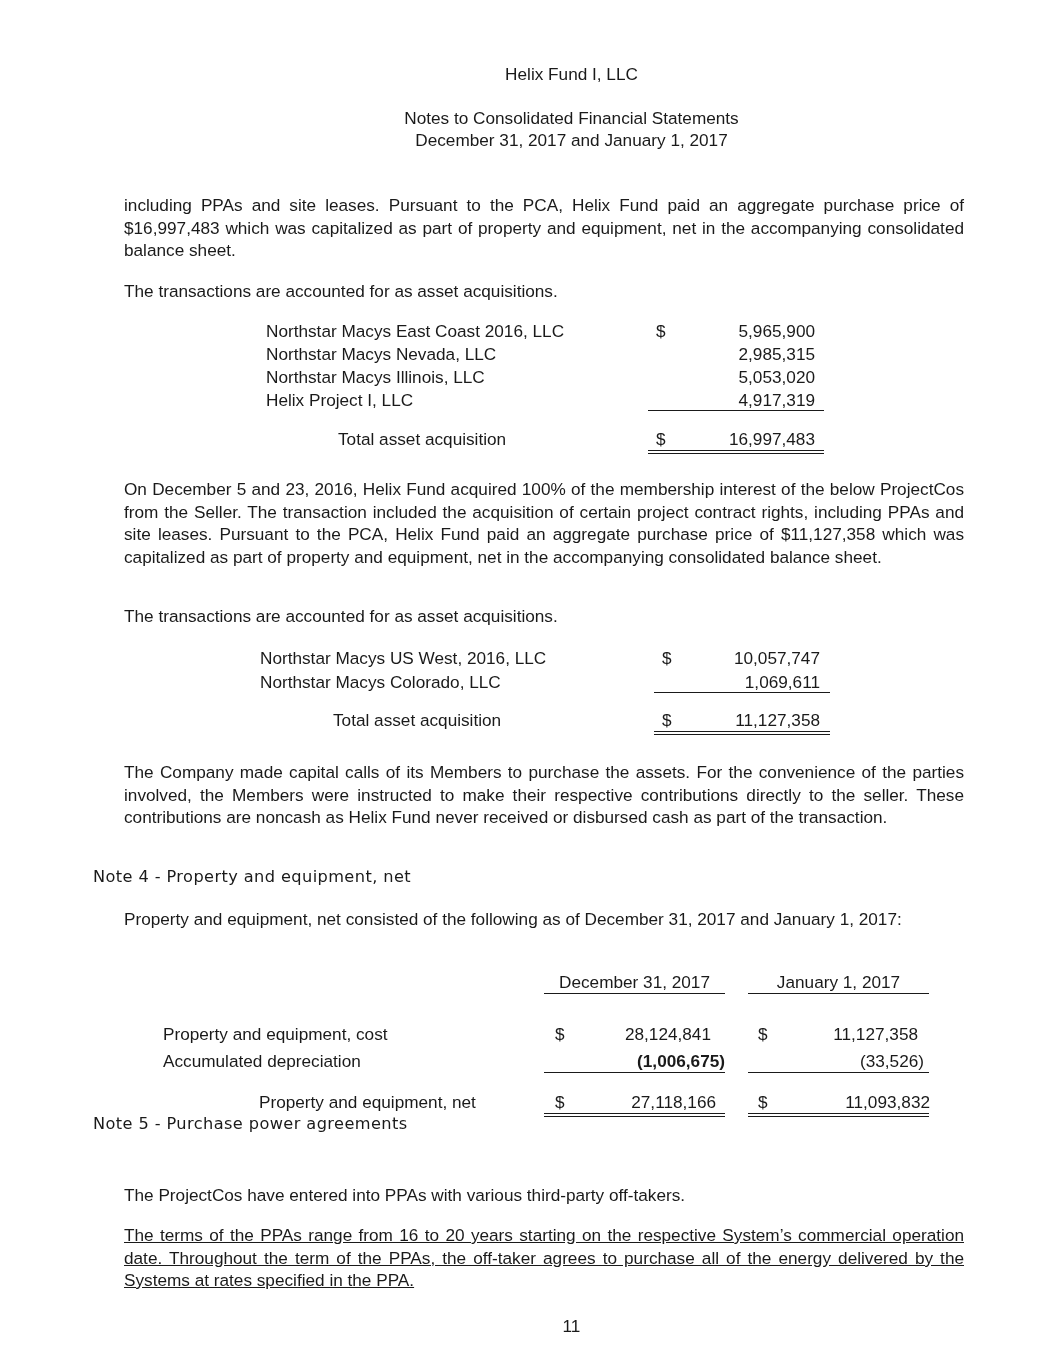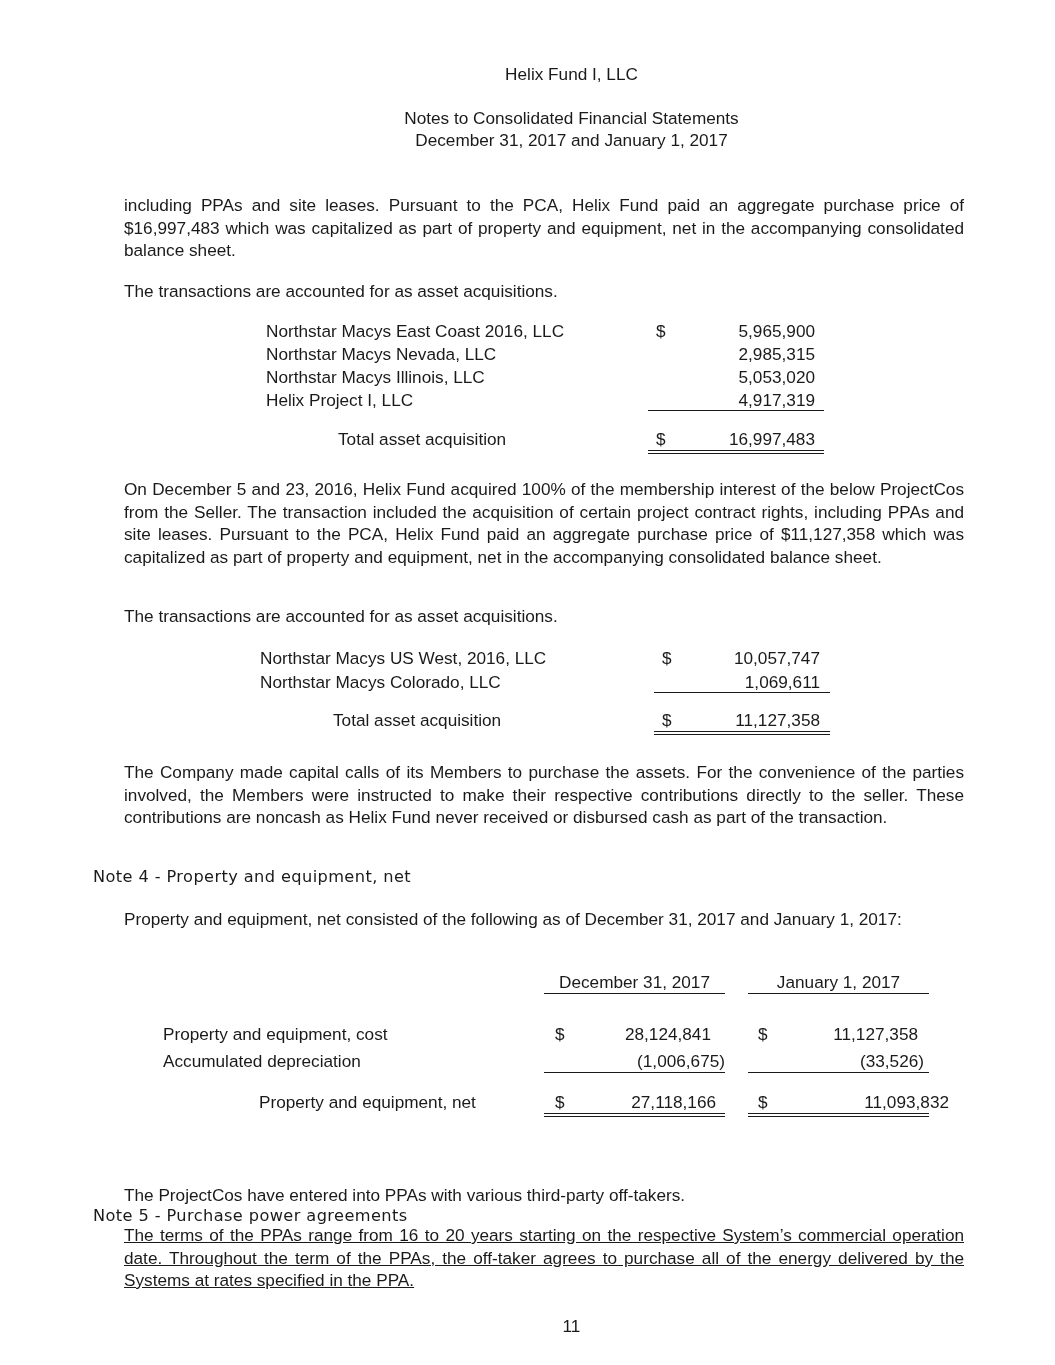--- a/index.html
+++ b/index.html
@@ -94,34 +94,34 @@
 
   <div class="row" style="top:1023px;">
     <span class="lbl" style="left:163px;">Property and equipment, cost</span>
     <span class="dollar" style="left:555px;">$</span>
     <span class="num" style="left:536px; width:156px;padding-left:19px;">28,124,841</span>
     <span class="dollar" style="left:758px;">$</span>
     <span class="num" style="left:760px; width:158px;">11,127,358</span>
   </div>
   <div class="row" style="top:1050px;">
     <span class="lbl" style="left:163px;">Accumulated depreciation</span>
-    <span class="num" style="left:560px; width:165px;">(1,006,675)</span>
+    <span class="num" style="left:560px; width:165px;font-weight:bold;">(1,006,675)</span>
     <span class="num" style="left:760px; width:164px;">(33,526)</span>
   </div>
   <div class="line1" style="top:1072px; left:544px; width:181px;"></div>
   <div class="line1" style="top:1072px; left:748px; width:181px;"></div>
 
   <div class="row" style="top:1091px;">
     <span class="lbl" style="left:259px;">Property and equipment, net</span>
     <span class="dollar" style="left:555px;">$</span>
     <span class="num" style="left:560px; width:156px;">27,118,166</span>
     <span class="dollar" style="left:758px;">$</span>
-    <span class="num" style="left:791px; width:158px;">11,093,832</span>
+    <span class="num" style="left:760px; width:158px;padding-left:12px;">11,093,832</span>
   </div>
   <div class="line2" style="top:1113px; left:544px; width:181px;"></div>
   <div class="line2" style="top:1113px; left:748px; width:181px;"></div>
 </div>
 
-<div class="heading" style="top:1206px;">Note 5 - Purchase power agreements</div>
+<div class="heading" style="top:1114px;">Note 5 - Purchase power agreements</div>
 <div class="para" style="top:1184px;">The ProjectCos have entered into PPAs with various third-party off-takers.</div>
 <div class="para" style="top:1224px;text-decoration:underline;">The terms of the PPAs range from 16 to 20 years starting on the respective System’s commercial operation date.  Throughout the term of the PPAs, the off-taker agrees to purchase all of the energy delivered by the Systems at rates specified in the PPA.</div>
 
 <div class="abs center" style="top:1316px;">11</div>
 
 </body></html>

